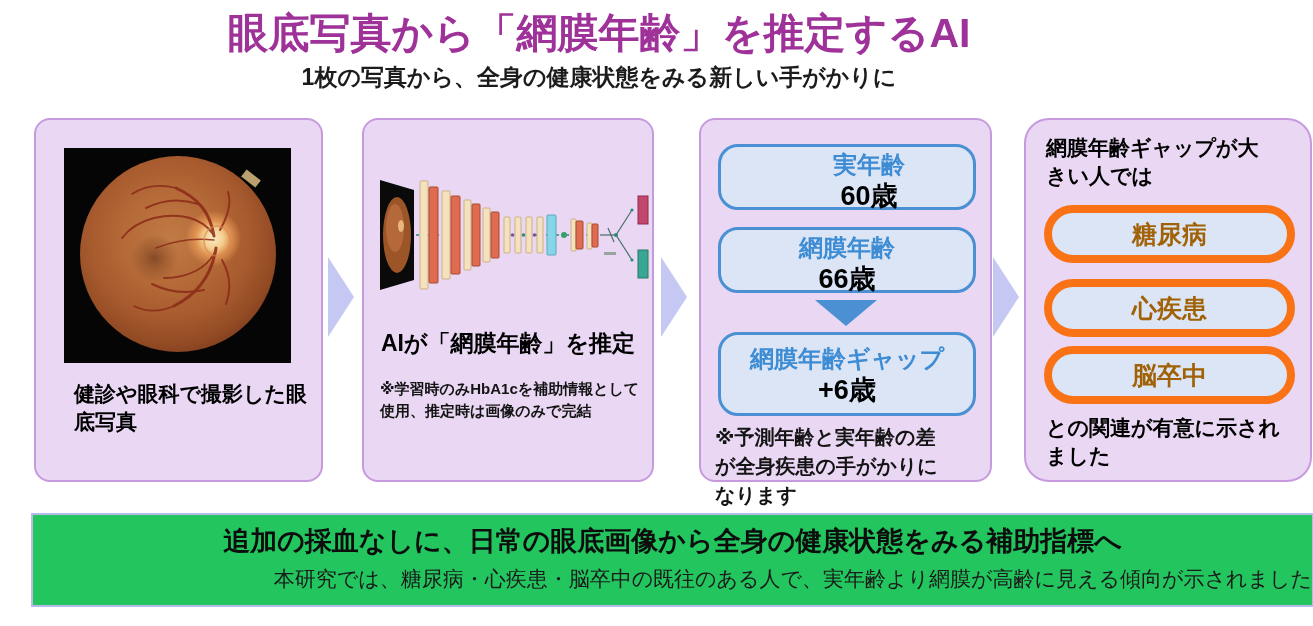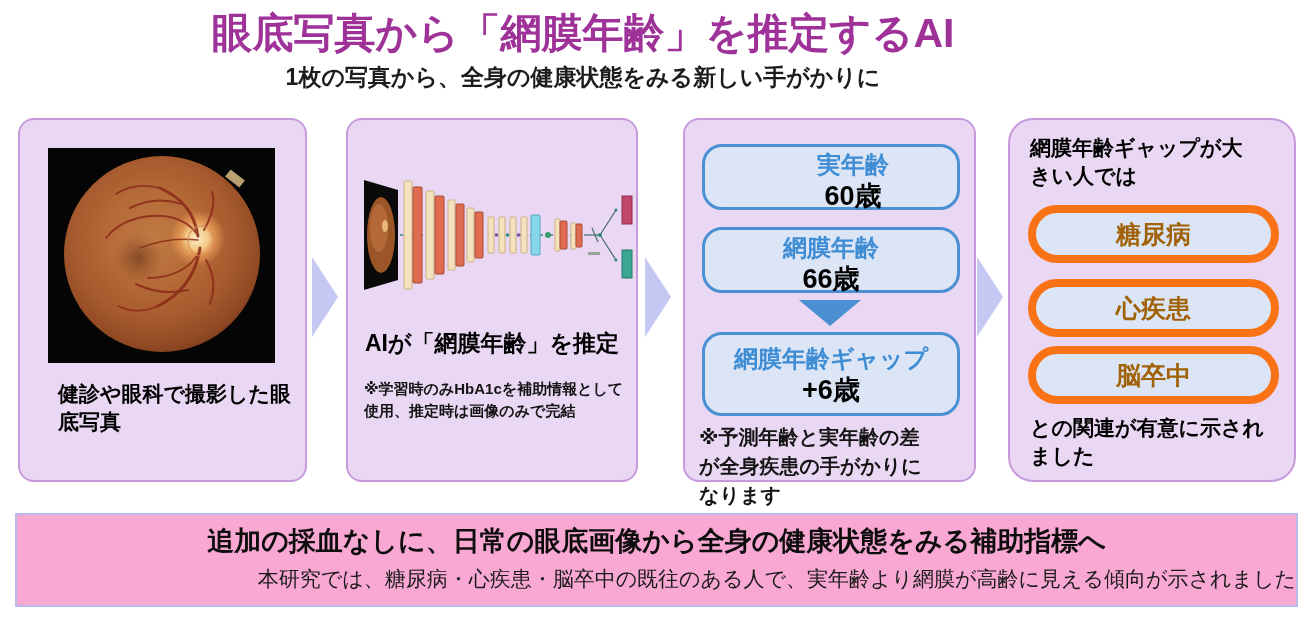--- a/index.html
+++ b/index.html
@@ -1,21 +1,21 @@
 <!DOCTYPE html>
 <html><head>
 <meta charset="utf-8">
 <style>
   * { margin: 0; padding: 0; box-sizing: border-box; }
   html, body { background: #ffffff; }
   body {
     font-family: "Liberation Sans", "DejaVu Sans", sans-serif;
     width: 1313px; height: 626px; position: relative; overflow: hidden;
   }
-  .stage { position: absolute; left: 0; top: 0; width: 1166px; height: 626px; }
+  .stage { position: absolute; left: 16px; top: 0; width: 1166px; height: 626px; }
 
   .title {
     position: absolute; left: 0; top: 6px; width: 100%;
     text-align: center; font-size: 41px; font-weight: bold;
     color: #9e3299; letter-spacing: 0px; white-space: nowrap;
   }
   .subtitle {
     position: absolute; left: 0; top: 62px; width: 100%;
     text-align: center; font-size: 23px; font-weight: bold; color: #1c1c1c;
     white-space: nowrap;
@@ -107,21 +107,21 @@
   }
   .pill1 { top: 85px; } .pill2 { top: 159px; } .pill3 { top: 226px; }
   .outro4 {
     position: absolute; left: 20px; top: 294px; width: 234px;
     font-size: 21px; font-weight: bold; color: #000; line-height: 1.35;
   }
 
   
   .footer {
     position: absolute; left: 15px; top: 513px; width: 1283px; height: 94px;
-    background: #f9a8d4; border: 2px solid #b7baea;
+    background: #22c55e; border: 2px solid #b7baea;
   }
   .footer-headline {
     position: absolute; left: 0; top: 8px; width: 100%; text-align: center;
     font-size: 27px; font-weight: bold; color: #0d0d0d; white-space: nowrap;
   }
   .footer-detail {
     position: absolute; left: 0; top: 50px; width: 100%; text-align: right;
     font-size: 21px; font-weight: 500; color: #1a1a1a; white-space: nowrap;
   }
 </style>

